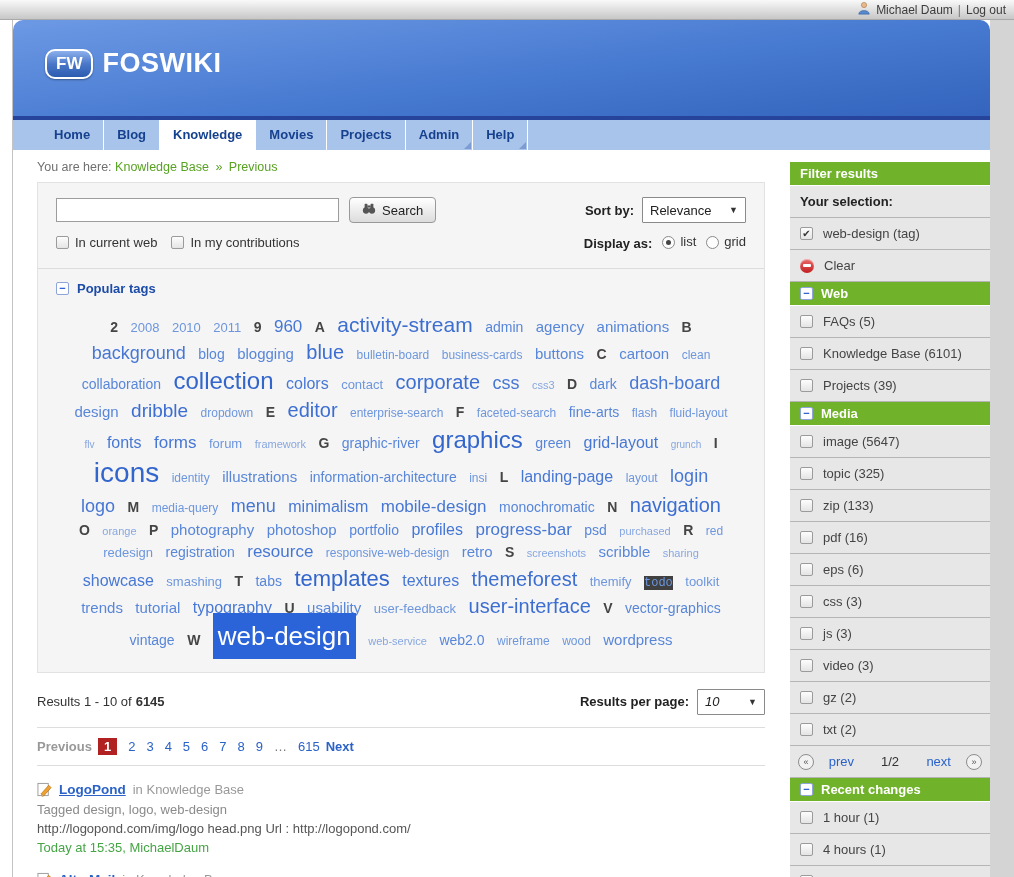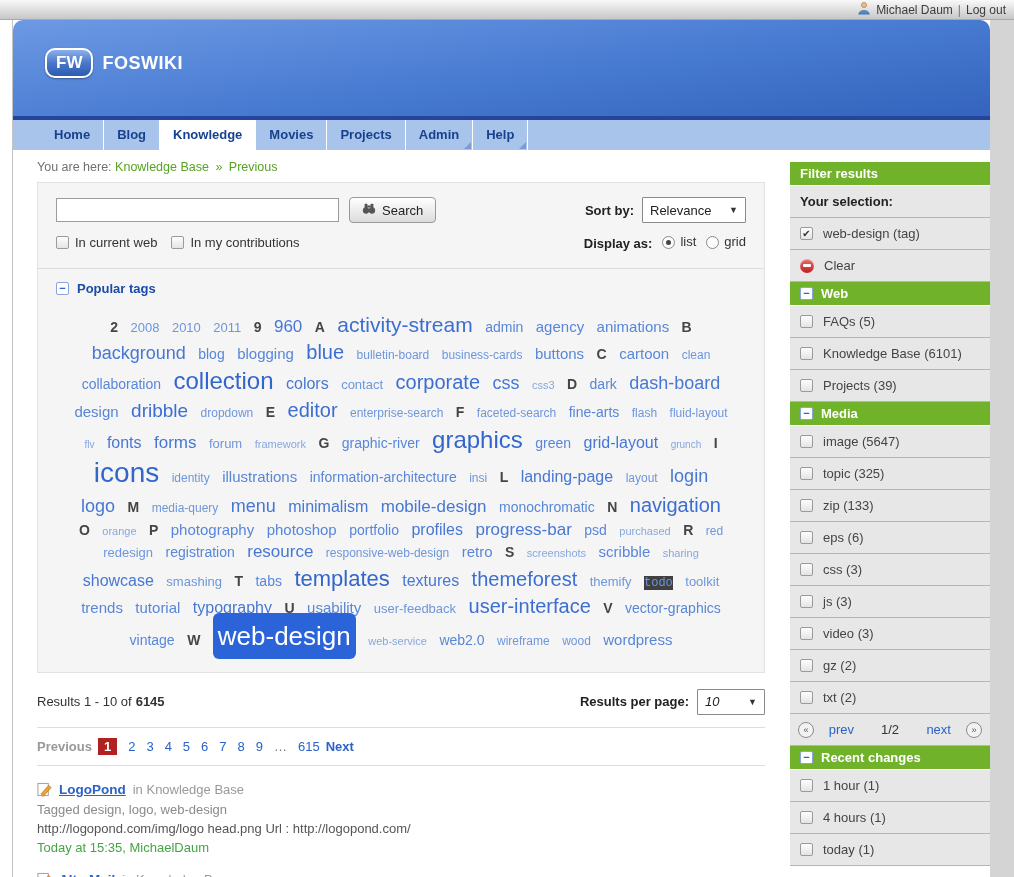--- a/index.html
+++ b/index.html
@@ -19,21 +19,21 @@
   
   .page { position:absolute; left:12px; top:20px; width:978px; height:857px;
     background:#fff; border-left:1px solid #c3c3c3; overflow:hidden; }
 
   .header { height:96px; border-radius:10px 10px 0 0;
     background:linear-gradient(173deg,#6d99e4 0%, #477ad1 55%, #3464bd 100%); position:relative; }
   .logo { position:absolute; left:32px; top:28px; display:flex; align-items:center; gap:9px; }
   .fw-box { display:inline-block; padding:3px 9px; border:2px solid #fff; border-radius:10px;
     background:linear-gradient(#8cb0ec 0%, #4a77c8 50%, #2c5cb0 100%);
     color:#fff; font-weight:bold; font-size:17px; box-shadow:0 1px 2px rgba(0,0,0,.35); }
-  .logo-text { color:#fff; font-weight:bold; font-size:18px; letter-spacing:.5px; }
+  .logo-text { color:#fff; font-weight:bold; font-size:27px; letter-spacing:.5px; }
 
   .darkstrip { height:4px; background:#26449b; }
 
   .nav { height:30px; background:#a9c4ea; display:flex; padding-left:28px; }
   .tab { position:relative; line-height:30px; padding:0 13px; font-size:13px; font-weight:bold;
     color:#16418f; border-right:1px solid #ffffff; cursor:pointer; white-space:nowrap; }
   .tab.active { background:#fff; }
   .tab.sub::after { content:''; position:absolute; right:1px; bottom:1px;
     border-left:7px solid transparent; border-bottom:7px solid #7d9cd4; }
 
@@ -74,21 +74,21 @@
   .panel-divider { border-top:1px solid #dcdcdc; margin:15px 0 12px; }
 
   .toggle-row { display:flex; align-items:center; gap:8px; padding:0 18px; cursor:pointer; }
   .minus-box { display:inline-block; width:13px; height:13px; background:#fff; border:1px solid #8fa4d9;
     border-radius:2px; color:#2a5bd0; font-size:11px; line-height:11px; text-align:center; font-weight:bold; }
   .toggle-label { color:#1c4ba8; font-weight:bold; font-size:13px; }
 
   .cloud { margin:15px auto 4px; width:664px; text-align:center; line-height:1.32; }
   .cloud span { margin:0 4px; vertical-align:baseline; white-space:normal; cursor:pointer; }
   .tl { font-weight:bold; color:#454545; font-size:14px; cursor:default; }
-  .tg.sel { background:#2a64d8; color:#fff !important; padding:8px 5px;border-radius:6px; }
+  .tg.sel { background:#2a64d8; color:#fff !important; padding:8px 5px; }
   .tg.stub { background:#404040;font-family:Liberation Mono, monospace; }
 
   
   .results-row { margin:16px 24px 0; width:728px; display:flex; align-items:center; font-size:13px; color:#333; }
   .results-row b { margin-left:4px; }
   .rhr { border-top:1px solid #ddd; margin:12px 24px 0; width:728px; }
   .pagination { margin:10px 24px; width:728px; display:flex; align-items:center; gap:6px; font-size:13px; }
   .pg-prev { color:#999; font-weight:bold; }
   .pg-current { background:#b22121; color:#fff; font-weight:bold; padding:1px 6px; }
   .pg-link { color:#2a62c8; cursor:pointer; }
@@ -316,20 +316,24 @@
         <div class="sb-row">
           <span class="cb"></span>
           <span>topic (325)</span>
         </div>
         <div class="sb-row">
           <span class="cb"></span>
           <span>zip (133)</span>
         </div>
         <div class="sb-row">
           <span class="cb"></span>
+          <span>pdf (16)</span>
+        </div>
+        <div class="sb-row">
+          <span class="cb"></span>
           <span>eps (6)</span>
         </div>
         <div class="sb-row">
           <span class="cb"></span>
           <span>css (3)</span>
         </div>
         <div class="sb-row">
           <span class="cb"></span>
           <span>js (3)</span>
         </div>

